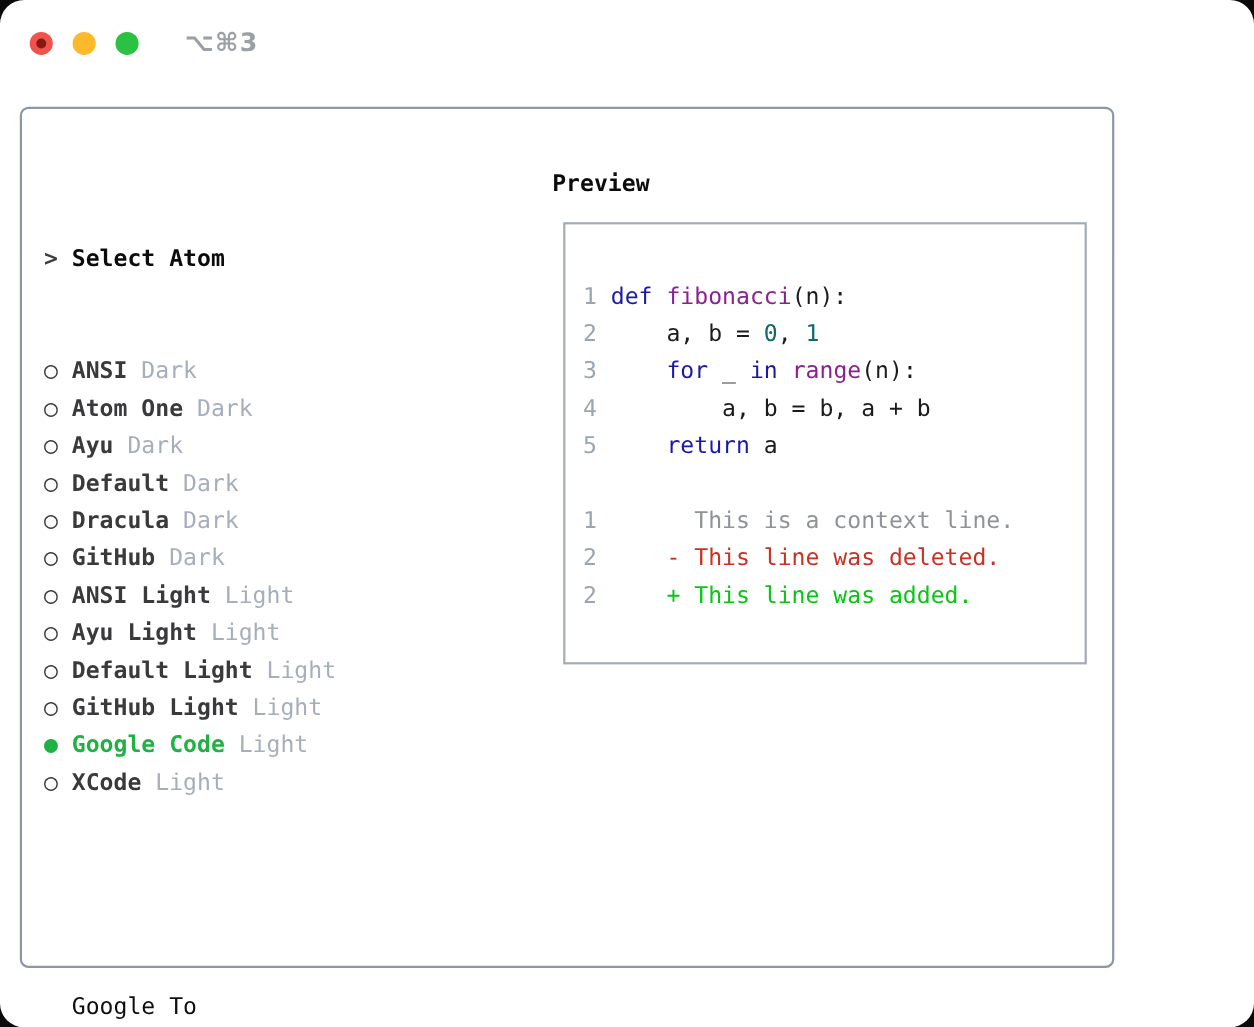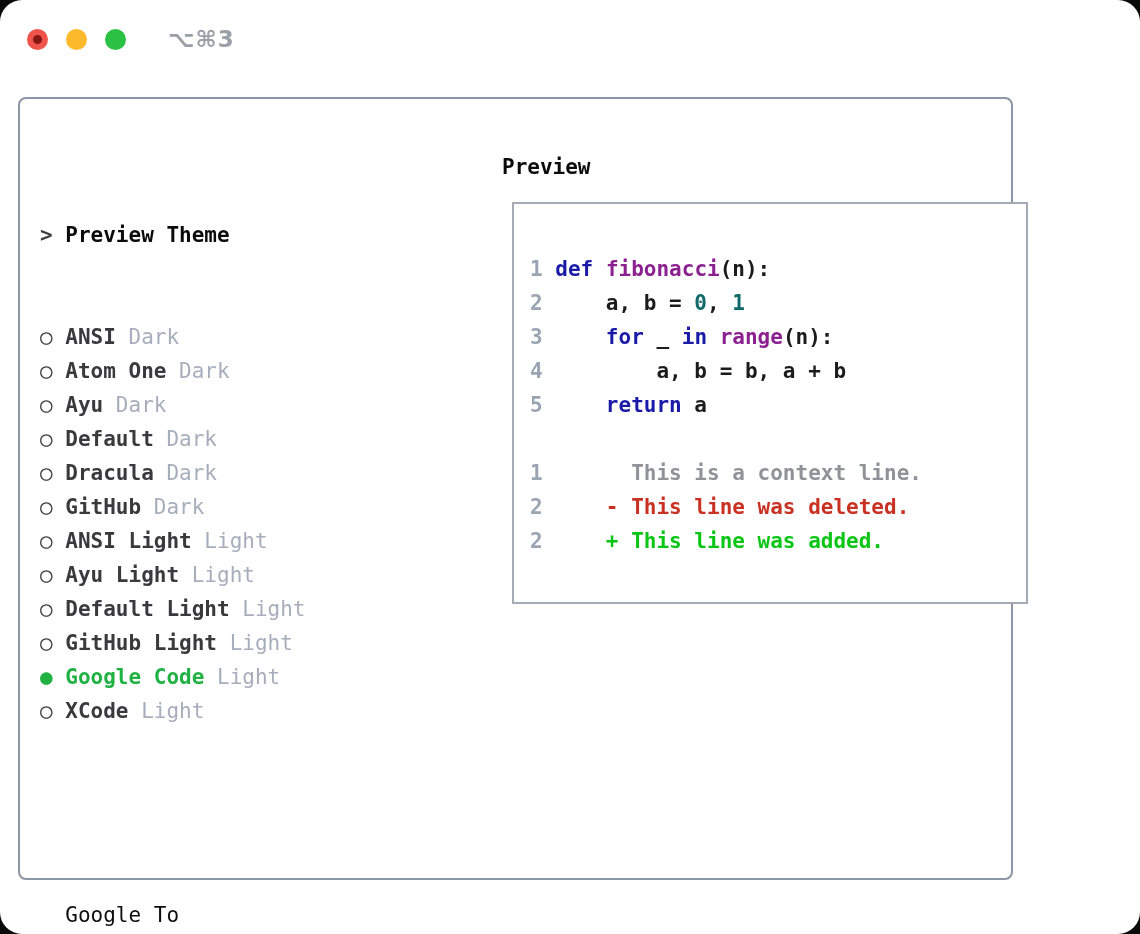--- a/index.html
+++ b/index.html
@@ -58,25 +58,24 @@
   .apply-header { color: #0e0e0e; padding-left: 2ch; }
 
   
   .preview-title {
     position: absolute; left: 482px; top: 51px;
     font-weight: bold; font-size: 21px; line-height: 34px;
     color: #0b0b0b;
   }
   .preview-box {
     position: absolute; left: 492px; top: 103px;
-    width: 516px; height: 402px;
+    width: 476px; height: 402px;
     border: 2px solid #a3abb4;
     background: #ffffff;
     overflow: hidden;
-    font-weight: bold;
   }
   .codepane {
     padding: 48px 0 0 16px;
     font-size: 21px; line-height: 34px;
     white-space: pre;
     color: #1b1b1b;
   }
   .ln { color: var(--ln); }
   .w2 { display: inline-block; width: 2ch; }
   .w6 { display: inline-block; width: 6ch; }
@@ -98,21 +97,21 @@
         <span class="dot"></span>
       </span>
     <span class="light yellow"></span>
     <span class="light green"></span>
     <span class="shortcut">⌥⌘3</span>
   </div>
 
   <div class="panel">
 
     <div class="left-col">
-      <div class="row header"><span class="mk">&gt;</span><span>Preview Theme</span></div>
+      <div class="row header"><span class="mk">&gt;</span><span>Select Atom</span></div>
       <div id="theme-list"><div class="row theme-row"><span class="mk">○</span><span class="nm">ANSI</span><span class="variant">Dark</span></div><div class="row theme-row"><span class="mk">○</span><span class="nm">Atom One</span><span class="variant">Dark</span></div><div class="row theme-row"><span class="mk">○</span><span class="nm">Ayu</span><span class="variant">Dark</span></div><div class="row theme-row"><span class="mk">○</span><span class="nm">Default</span><span class="variant">Dark</span></div><div class="row theme-row"><span class="mk">○</span><span class="nm">Dracula</span><span class="variant">Dark</span></div><div class="row theme-row"><span class="mk">○</span><span class="nm">GitHub</span><span class="variant">Dark</span></div><div class="row theme-row"><span class="mk">○</span><span class="nm">ANSI Light</span><span class="variant">Light</span></div><div class="row theme-row"><span class="mk">○</span><span class="nm">Ayu Light</span><span class="variant">Light</span></div><div class="row theme-row"><span class="mk">○</span><span class="nm">Default Light</span><span class="variant">Light</span></div><div class="row theme-row"><span class="mk">○</span><span class="nm">GitHub Light</span><span class="variant">Light</span></div><div class="row theme-row selected"><span class="mk">●</span><span class="nm">Google Code</span><span class="variant">Light</span></div><div class="row theme-row"><span class="mk">○</span><span class="nm">XCode</span><span class="variant">Light</span></div></div>
       <div class="row blank"></div>
       <div class="row apply-header">Google To</div>
       
       
       
       
     </div>
 
     <div class="preview-title">Preview</div>

